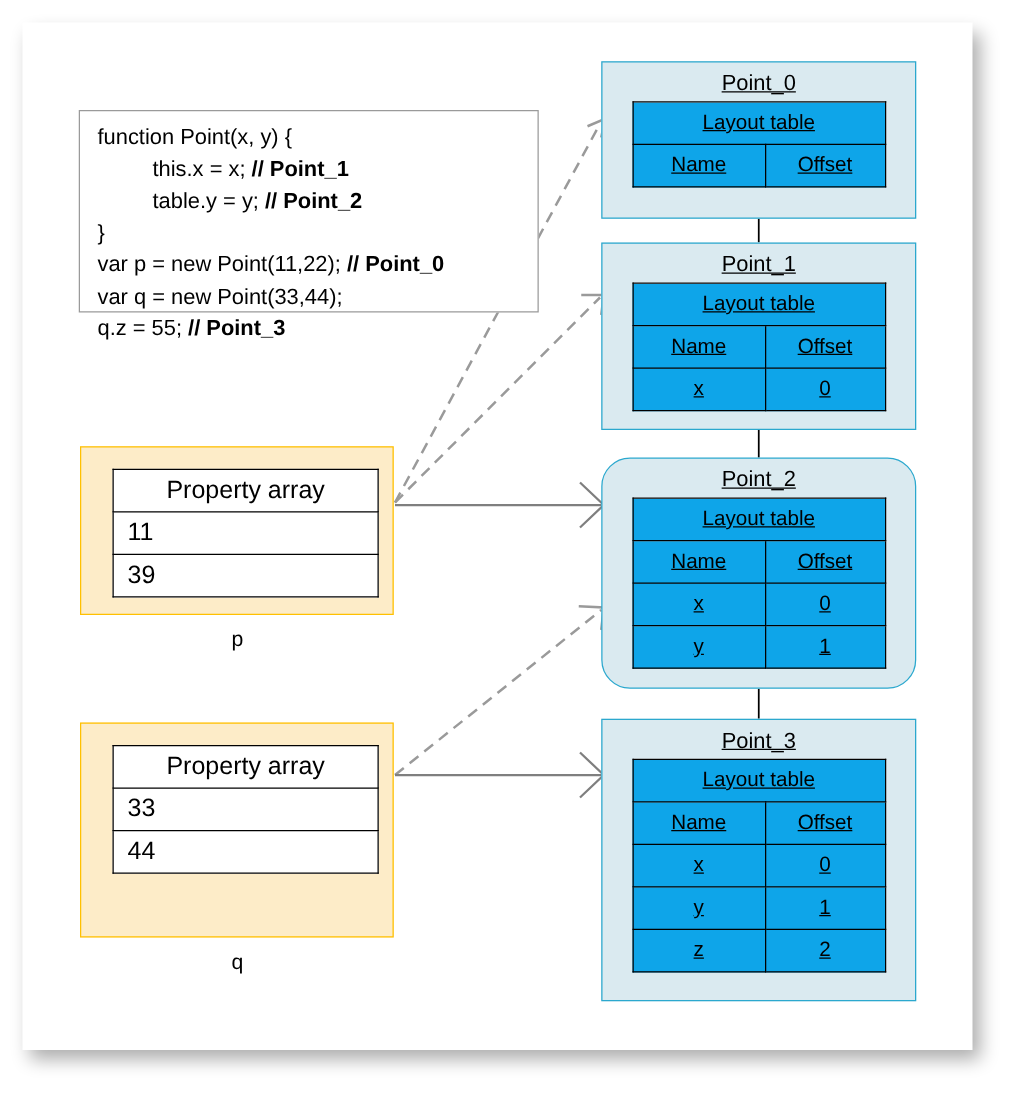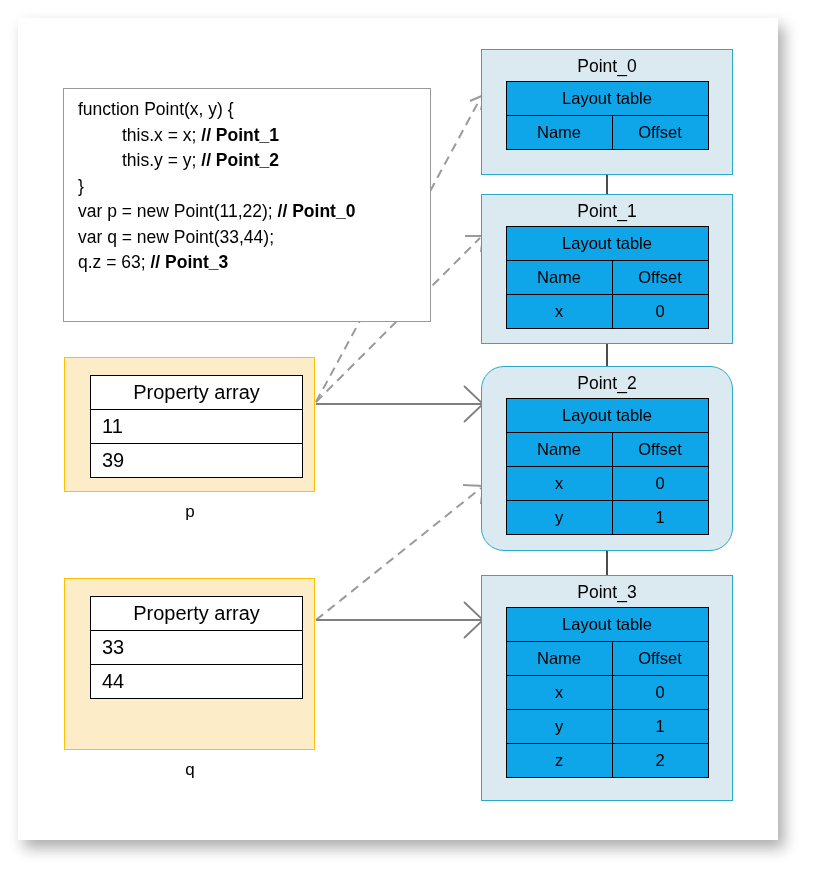--- a/index.html
+++ b/index.html
@@ -42,21 +42,21 @@
     height: 889px;
     pointer-events: none;
   }
 
   
   #code-box {
     position: absolute;
     left: 63px;
     top: 88px;
     width: 368px;
-    height: 234px;
+    height: 162px;
     background: #ffffff;
     border: 1px solid #9a9a9a;
     box-sizing: border-box;
     padding: 8px 10px 0 14px;
   }
   .code-line {
     font-family: "Liberation Sans", sans-serif;
     font-size: 17.5px;
     line-height: 25.5px;
     color: #000000;
@@ -64,20 +64,21 @@
   }
   .code-line b { font-weight: bold; }
   .indent { display: inline-block; width: 44px; }
 
   
   .point-box {
     position: absolute;
     background: #daeaf0;
     border: 1.6px solid #2ba8ce;
     box-sizing: border-box;
+    text-decoration: underline;
   }
   .point-title {
     text-align: center;
     font-size: 17.5px;
     color: #000000;
     line-height: 19px;
     padding-top: 7px;
     padding-bottom: 5px;
   }
   .layout-table {
@@ -163,25 +164,25 @@
     <line x1="316" y1="620" x2="481" y2="488" stroke="#9a9a9a" stroke-width="2" stroke-dasharray="9,6"></line>
     <polyline points="463,485 483,486 481,504" fill="none" stroke="#9a9a9a" stroke-width="2"></polyline>
 
     <line x1="316" y1="620" x2="481" y2="620" stroke="#7f7f7f" stroke-width="1.8"></line>
     <polyline points="464,602 483,620 464,638" fill="none" stroke="#7f7f7f" stroke-width="1.8"></polyline>
   </svg>
 
   <div id="code-box">
     <div class="code-line"><span>function Point(x, y) {</span><b></b></div>
     <div class="code-line"><span class="indent"></span><span>this.x = x; </span><b>// Point_1</b></div>
-    <div class="code-line"><span class="indent"></span><span>this.y = y; </span><b>// Point_2</b></div>
+    <div class="code-line"><span class="indent"></span><span>table.y = y; </span><b>// Point_2</b></div>
     <div class="code-line"><span>}</span><b></b></div>
     <div class="code-line"><span>var p = new Point(11,22); </span><b>// Point_0</b></div>
     <div class="code-line"><span>var q = new Point(33,44);</span><b></b></div>
-    <div class="code-line"><span>q.z = 63; </span><b>// Point_3</b></div>
+    <div class="code-line"><span>q.z = 55; </span><b>// Point_3</b></div>
   </div>
 
   <div class="point-box" style="left:481px; top:49px; width:252px; height:126px;">
     <div class="point-title">Point_0</div>
     <table class="layout-table">
       <tbody>
           <tr>
         <td colspan="2">Layout table</td>
       </tr>
       <tr>

